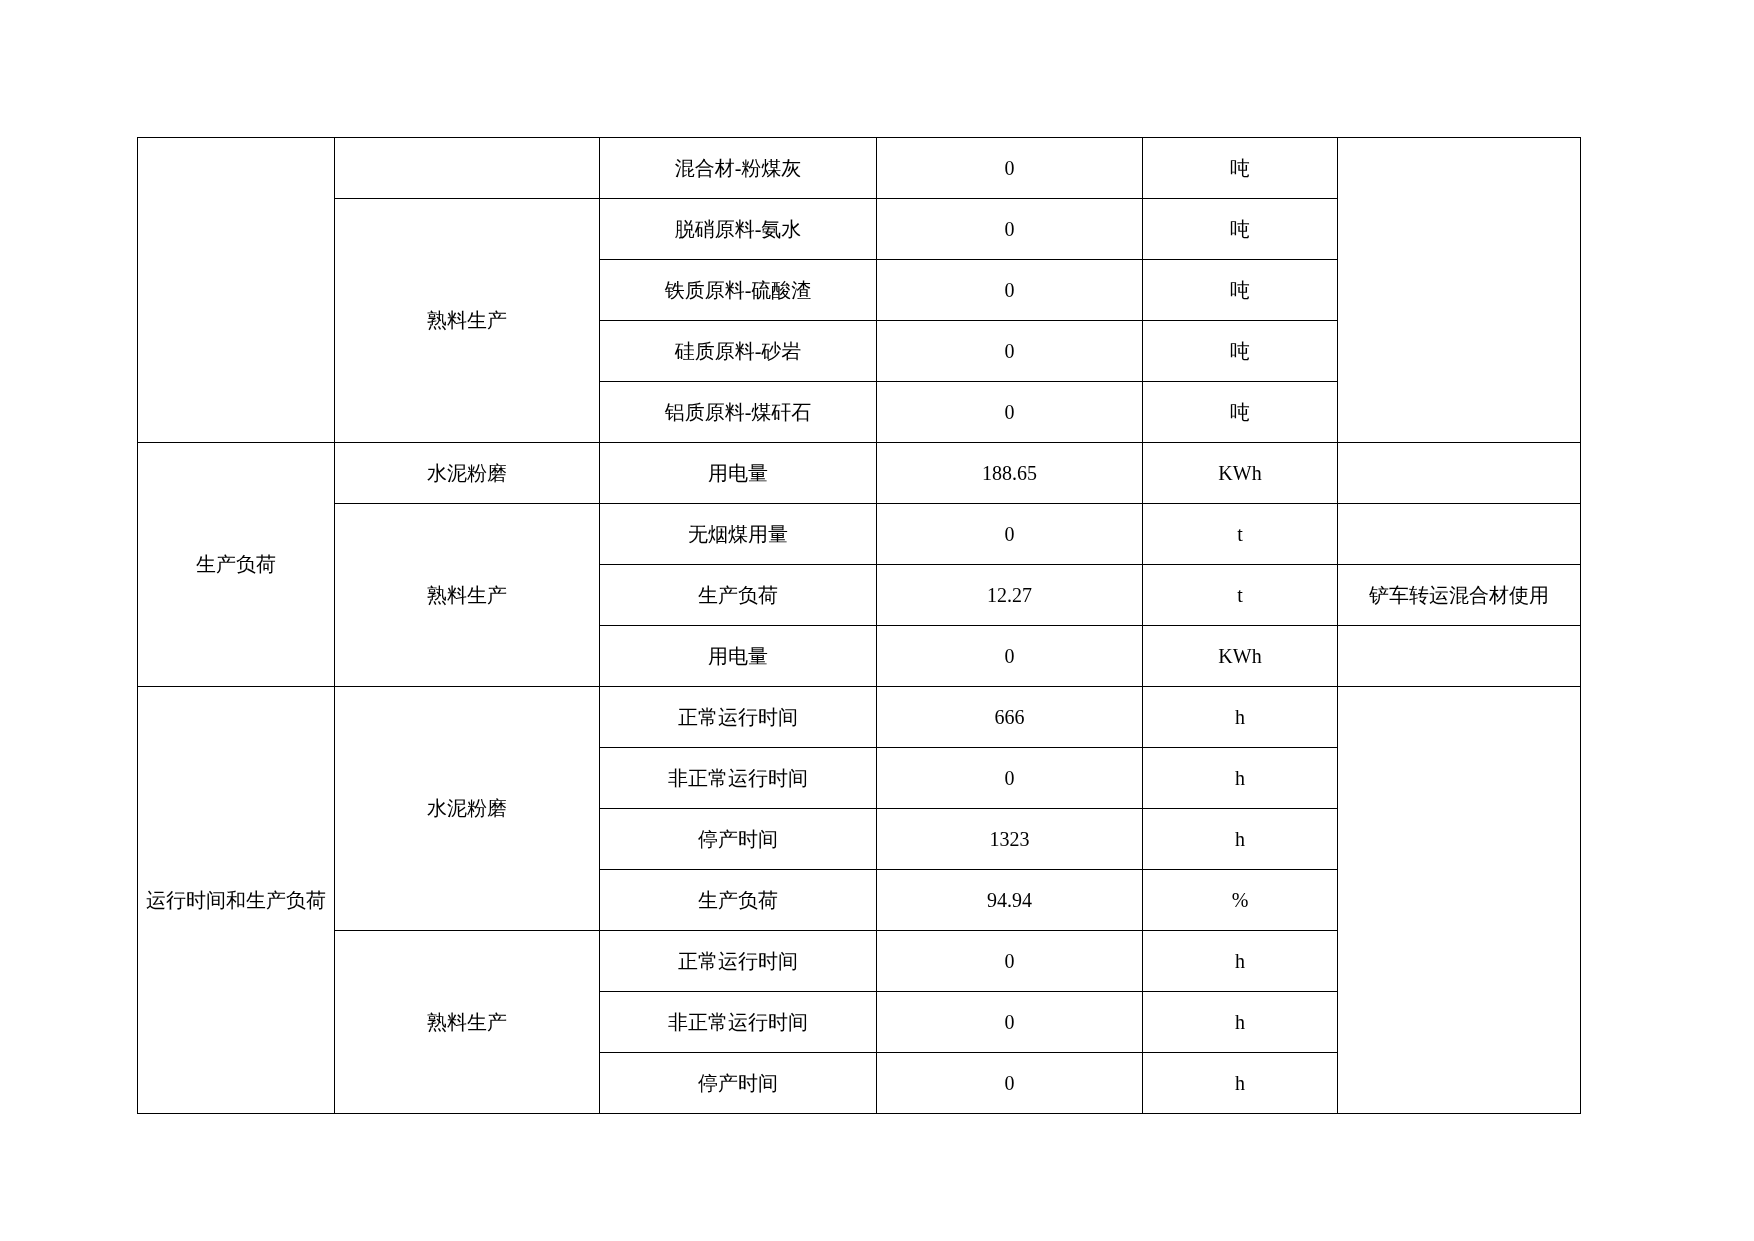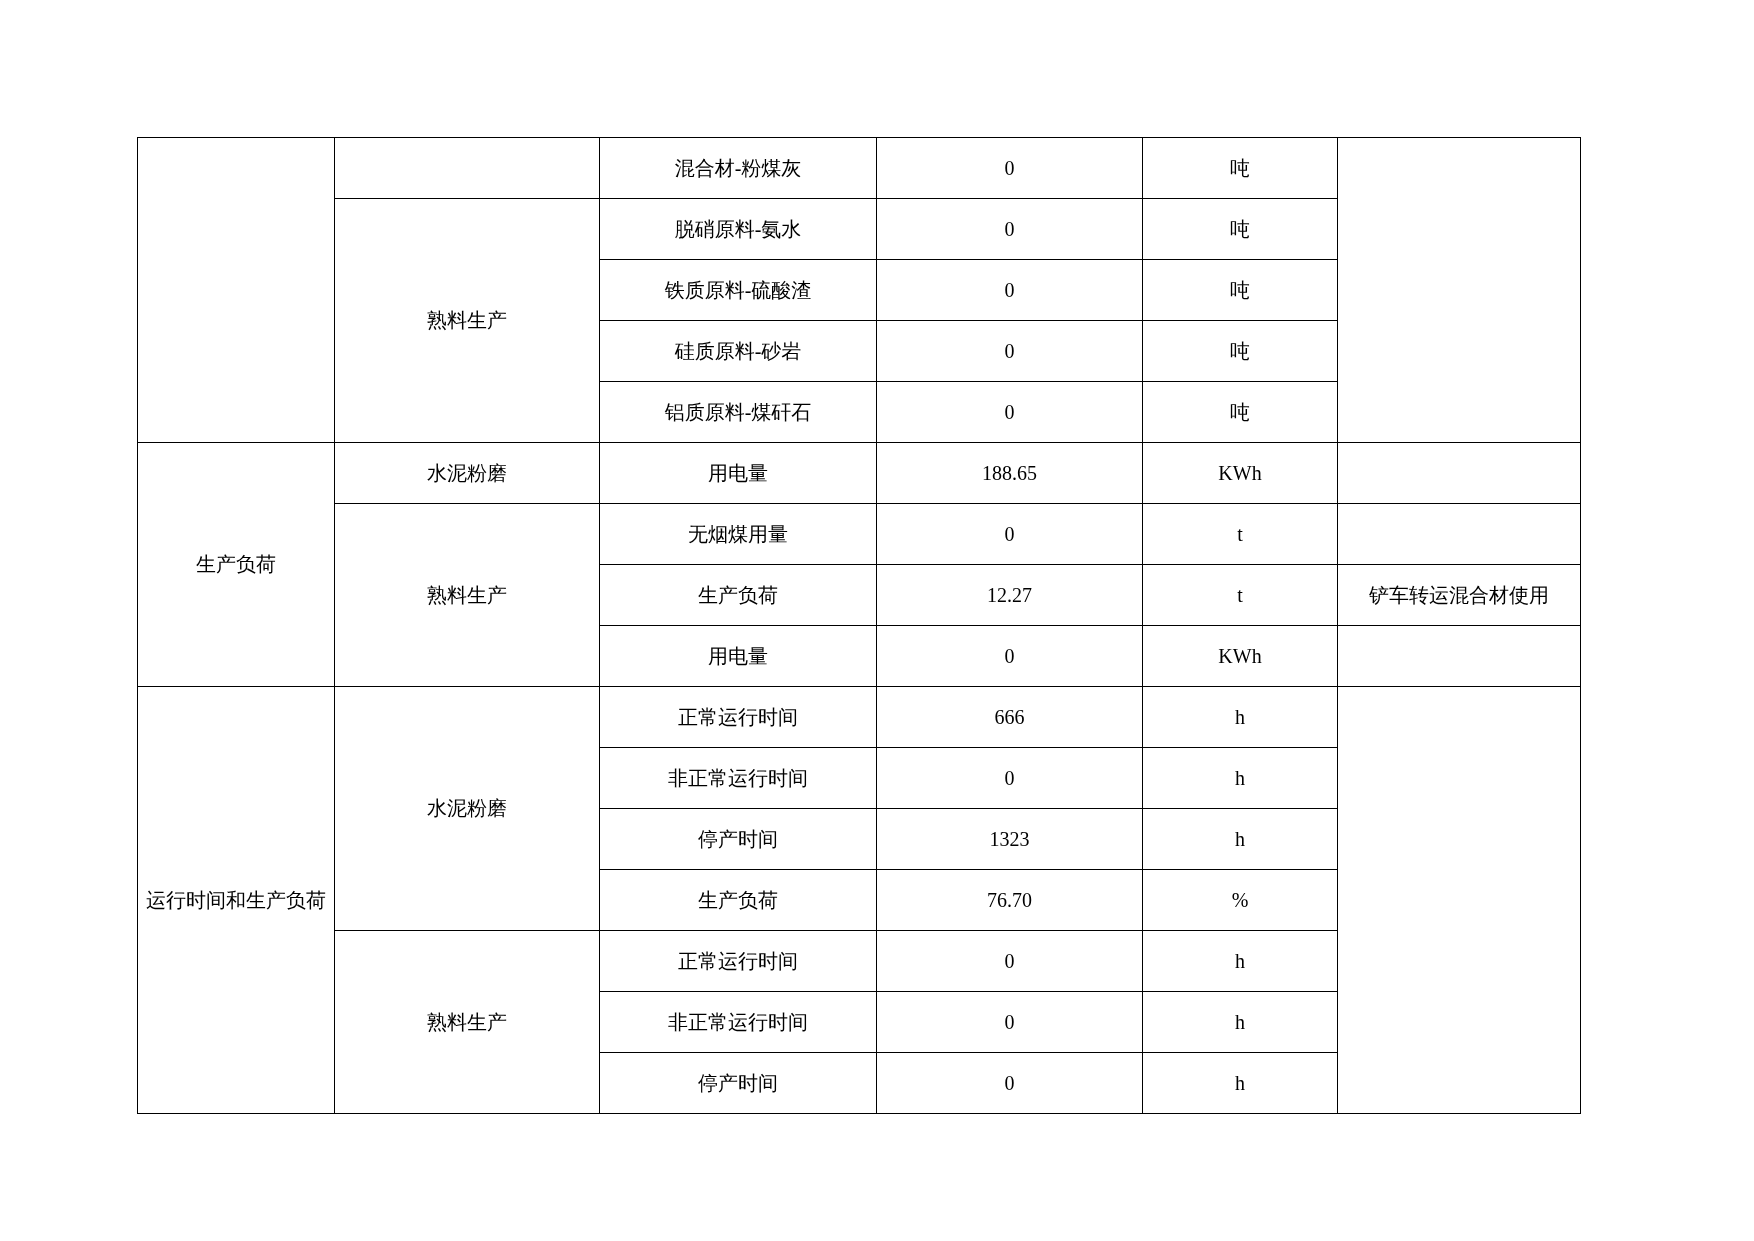--- a/index.html
+++ b/index.html
@@ -150,21 +150,21 @@
         </tr>
 
         <tr>
           <td class="row-h">停产时间</td>
           <td class="row-h">1323</td>
           <td class="row-h">h</td>
         </tr>
 
         <tr>
           <td class="row-h">生产负荷</td>
-          <td class="row-h">76.70</td>
+          <td class="row-h">94.94</td>
           <td class="row-h">%</td>
         </tr>
 
         <tr>
           <td class="row-h" rowspan="3">熟料生产</td>
           <td class="row-h">正常运行时间</td>
           <td class="row-h">0</td>
           <td class="row-h">h</td>
         </tr>
 

